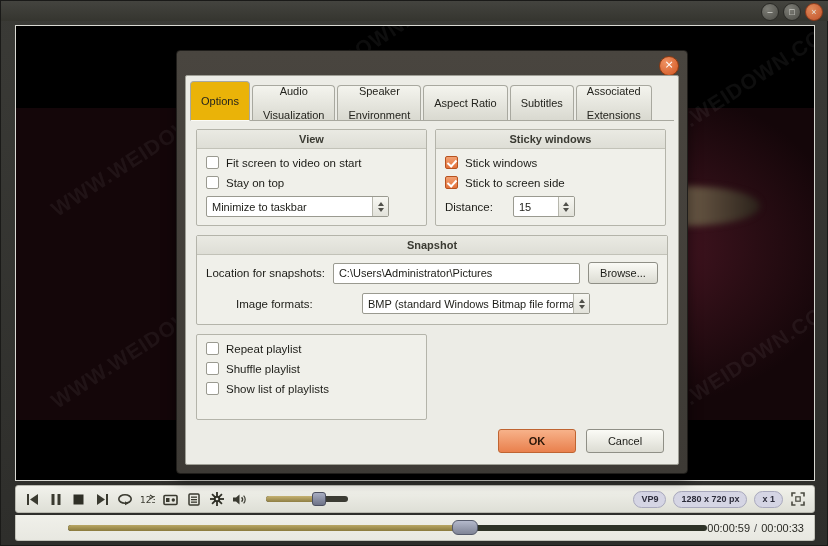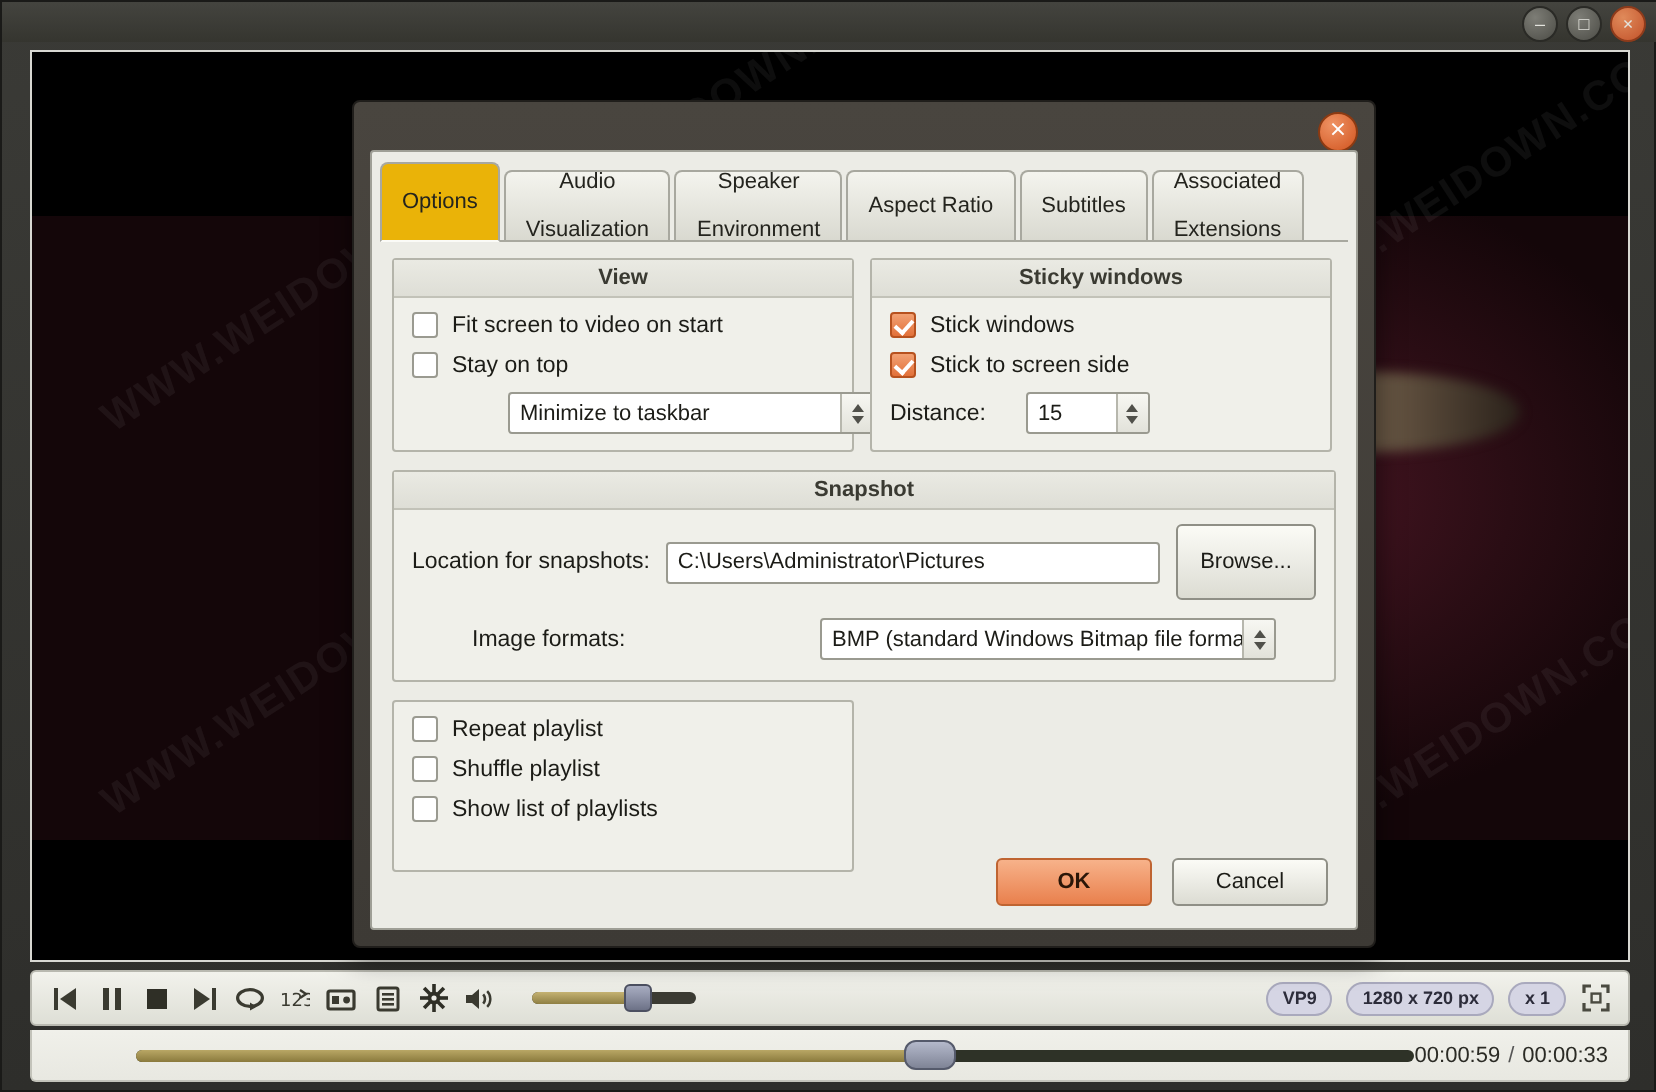--- a/index.html
+++ b/index.html
@@ -176,21 +176,21 @@
   }
   .cbox.on::after{
     content:"";position:absolute;left:3px;top:1px;width:4px;height:7px;
     border:solid #fff;border-width:0 2px 2px 0;transform:rotate(42deg);
   }
   .cb-label{font-size:11.5px;color:#1c1c17;}
 
   .combo{
     display:flex;align-items:stretch;
     border:1px solid #9a9a90;background:#fff;border-radius:2px;
-    height:21px;box-sizing:border-box;overflow:hidden;margin-left:48px;
+    height:21px;box-sizing:border-box;overflow:hidden;
   }
   .combo .val{
     flex:1;font-size:11px;color:#1c1c17;padding:0 5px;
     display:flex;align-items:center;overflow:hidden;white-space:nowrap;
   }
   .spin{
     width:15px;border-left:1px solid #b7b7ad;
     background:linear-gradient(#f7f7f2,#e2e2da);
     display:flex;flex-direction:column;align-items:center;justify-content:center;gap:2px;
     flex:none;
@@ -202,21 +202,21 @@
   .field-row{display:flex;align-items:center;gap:8px;margin-bottom:9px;}
   .field-lab{font-size:11.5px;color:#1c1c17;white-space:nowrap;}
   .txtinput{
     flex:1;border:1px solid #9a9a90;background:#fff;border-radius:2px;
     height:21px;font-size:11px;color:#1c1c17;padding:0 5px;
     display:flex;align-items:center;box-sizing:border-box;overflow:hidden;white-space:nowrap;
   }
   .btn{
     background:linear-gradient(#fbfbf6,#dcdcd3);
     border:1px solid #8f8f86;border-radius:3px;
-    font-size:11px;color:#1c1c17;height:38px;min-width:70px;
+    font-size:11px;color:#1c1c17;height:22px;min-width:70px;
     display:flex;align-items:center;justify-content:center;
     box-sizing:border-box;
   }
   .btn.primary{
     background:linear-gradient(#f7b28a,#e9804d);
     border-color:#bf6431;color:#2a1608;font-weight:bold;
   }
 
   .footer{
     position:absolute;left:0;right:0;bottom:0;height:46px;

